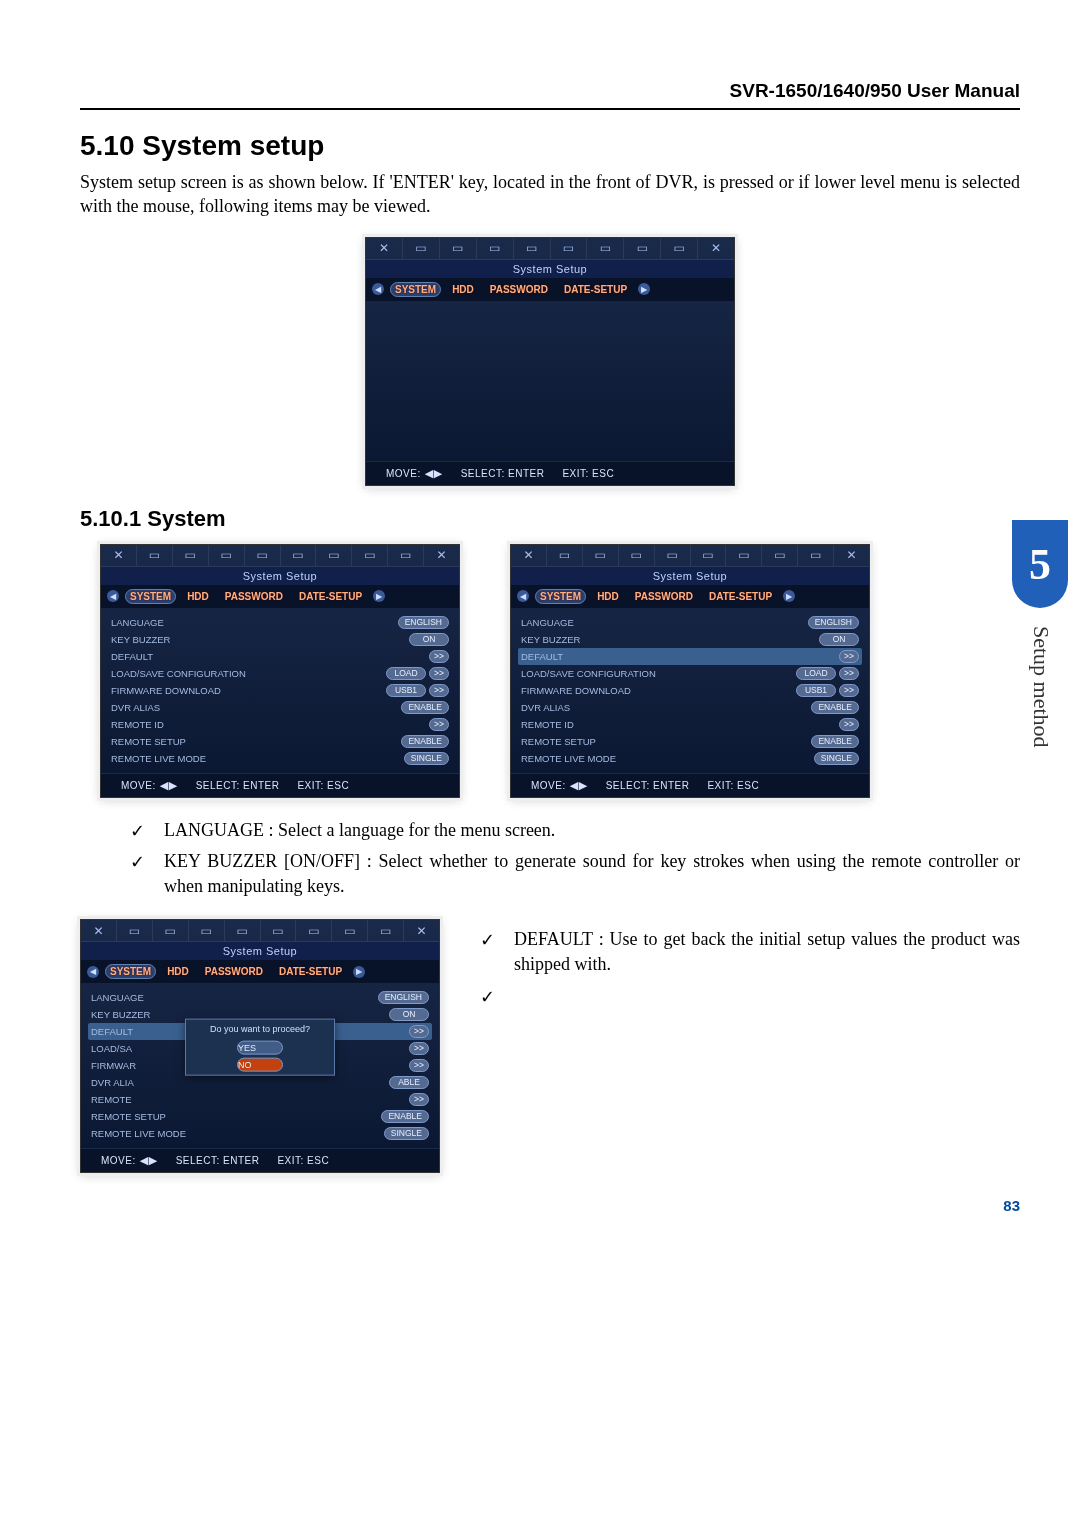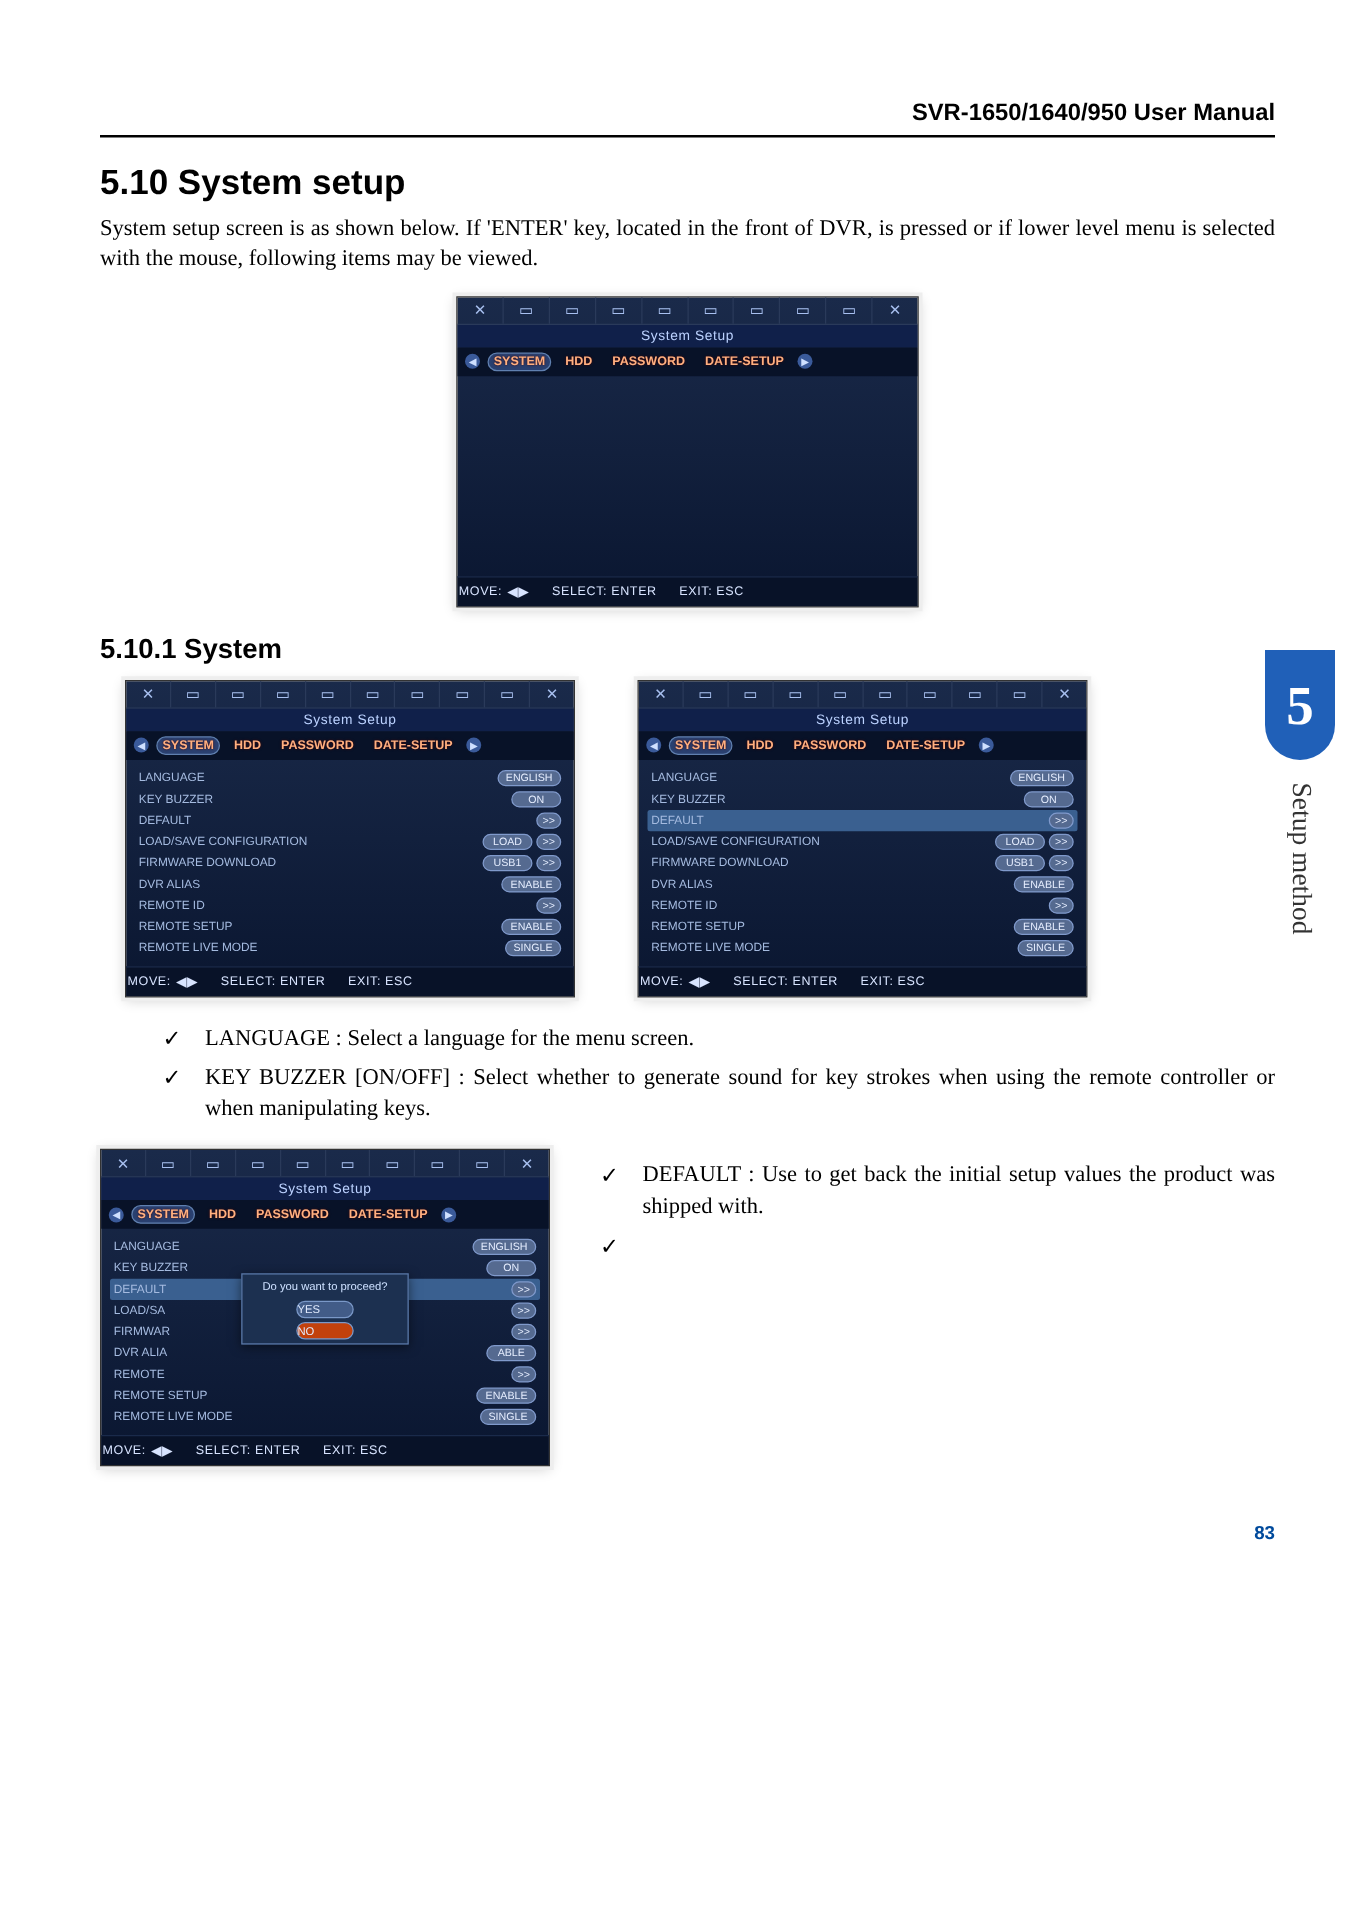--- a/index.html
+++ b/index.html
@@ -23,42 +23,42 @@
   .tab { padding: 1px 4px; border: 1px solid transparent; color:#ffb080; font-size:10px; font-weight:bold; text-shadow:0 0 2px #400;}
   .tab.sel { background:#2a4070; border:1px solid #6080b0; border-radius:8px; }
   .dvr-body { min-height: 145px; padding: 6px 10px; }
   .dvr-body.empty { min-height: 160px; }
   .row { display:flex; justify-content:space-between; align-items:center; height:17px; }
   .row.hl { background:#3a6090; border-radius:2px; padding:0 3px; margin-left:-3px; margin-right:-3px;}
   .row-left { color:#a5bbe0; font-size:9.5px;}
   .row-right { display:flex; gap:3px; }
   .pill { background:#556a90; border:1px solid #809acc; border-radius:7px; padding: 0 6px; height:13px; line-height:11px; font-size:8.5px; color:#e6eeff; text-align:center; min-width:40px;}
   .pill.small { min-width:20px; padding: 0 3px;}
-  .dvr-foot { display:flex; gap:18px; padding: 5px 1px; background:#081228; border-top:1px solid #1a2a4a; font-size:10px; letter-spacing:0.5px;}
+  .dvr-foot { display:flex; gap:18px; padding: 5px 20px; background:#081228; border-top:1px solid #1a2a4a; font-size:10px; letter-spacing:0.5px;}
   .foot-item { color:#d8e4ff; display:flex; align-items:center; gap:4px;}
   .arrow-lr { font-size:11px; }
-  .dlg { position:absolute; left:50%; top:50%; transform:translate(-50%,-48%); width:134px; background:#1c3050; border:1px solid #5a78a8; box-shadow:0 2px 8px rgba(0,0,0,.5); z-index:5;}
+  .dlg { position:absolute; left:50%; top:50%; transform:translate(-50%,-48%); width:150px; background:#1c3050; border:1px solid #5a78a8; box-shadow:0 2px 8px rgba(0,0,0,.5); z-index:5;}
   .dlg-t { text-align:center; font-size:9px; padding:4px; color:#cde0ff;}
   .dlg-b { display:flex; justify-content:center; margin:3px 0;}
   .dlg-btn { background:#425c88; border:1px solid #7a98c8; border-radius:9px; width:46px; text-align:left; font-size:9px; padding:1px 0; color:#e2ecff;}
   .dlg-btn.no { background:#c2410c;}
   .dvr-rel { position:relative; }
 
   .checklist { margin: 8px 0 20px 50px; }
   .checklist-item { display:flex; gap:16px; font-size:18px; line-height:1.4; margin-bottom:6px; text-align: justify; }
   .check { font-size:18px; width:18px; flex-shrink:0; position:relative; top:1px;}
   .two-col { display:flex; gap:40px; align-items:flex-start; }
   .two-col .left { flex:0 0 360px; }
   .two-col .right { flex:1; }
 
   .side-tab { position:absolute; right:12px; top:520px; width:56px; height:260px; }
   .side-blue { width:56px; height:88px; background:#2060b8; border-radius: 0 0 28px 28px; display:flex; align-items:center; justify-content:center; }
   .side-num { color:#fff; font-family:'Times New Roman', serif; font-size:44px; font-weight:bold; }
   .side-text { writing-mode: vertical-rl; font-family:'Times New Roman', serif; font-size:22px; margin-top:18px; margin-left:16px; color:#333; }
-  .page-num { text-align:right; font-family:Arial; font-weight:bold; color:#004a9c; font-size:15px; margin-top:45px; }
+  .page-num { text-align:right; font-family:Arial; font-weight:bold; color:#004a9c; font-size:15px; margin-top:24px; }
 </style>
 </head>
 <body>
 
 <div class="header-bar">
   <span class="header-title">SVR-1650/1640/950 User Manual</span>
 </div>
 
 <h1 class="sec-h1">
   <span>5.10</span> <span>System setup</span>

